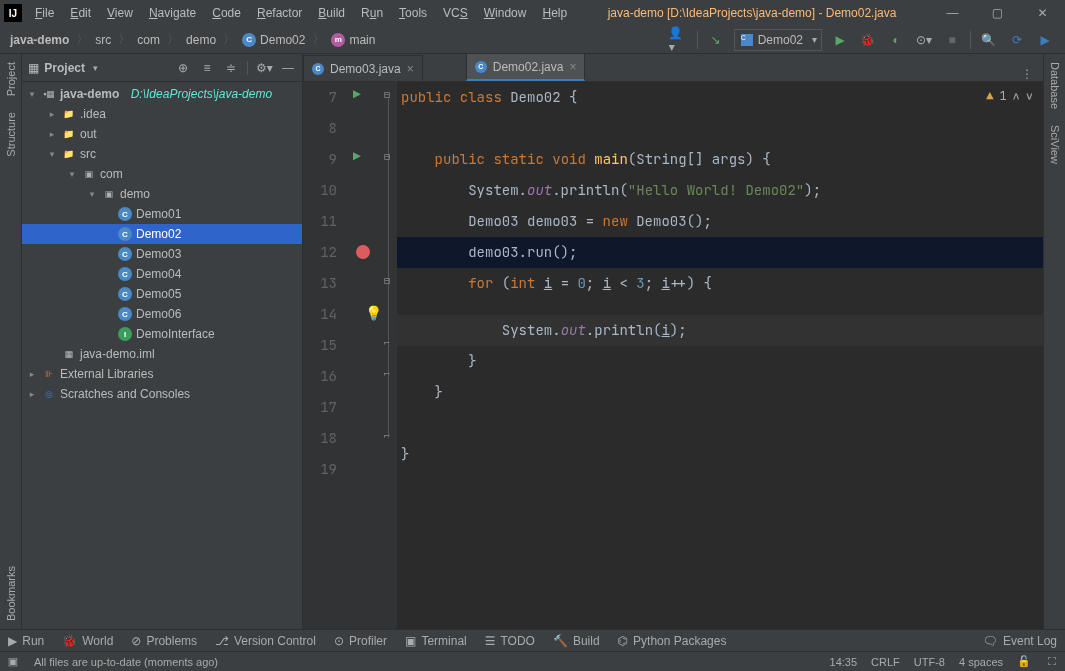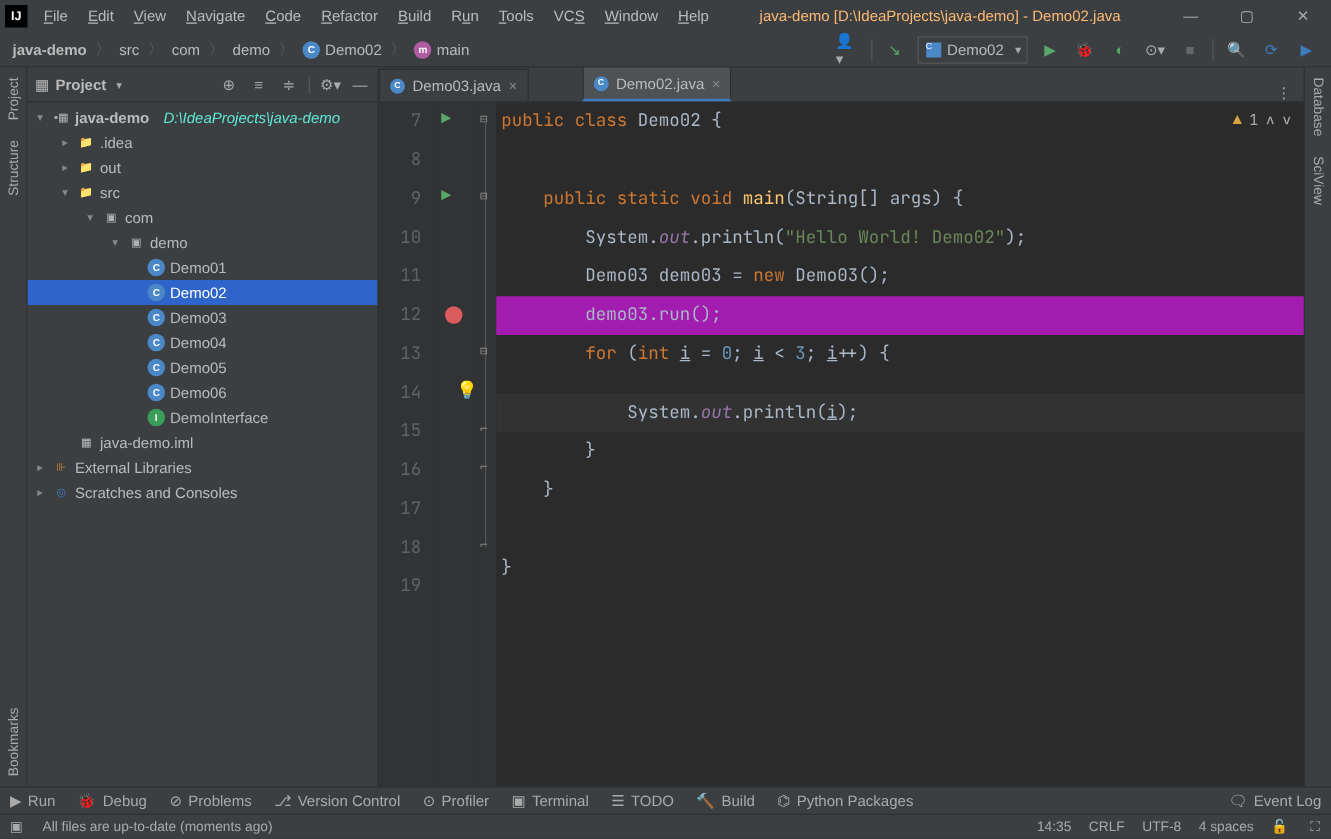--- a/index.html
+++ b/index.html
@@ -92,21 +92,21 @@
   .marker-col { width:34px; background:#313335; position:relative;}
   .gline {height:31px; line-height:31px;}
   .run-triangle{ position:absolute; left:6px; color:#59a869; font-size:13px;}
   .breakpoint{ position:absolute; left:9px; width:14px;height:14px;border-radius:7px;background:#db5c5c;}
   .bulb{ position:absolute; color:#f0a732; font-size:14px; left:18px;}
   .fold-col { width:16px; background:#313335; position:relative;}
   .fold-line{position:absolute;left:7px;width:1px;background:#555;}
   .fold-mark{position:absolute;left:3px;color:#888;font-size:10px;}
   .code-col { flex:1; background:#2b2b2b; position:relative;}
   .cline { height:31px; line-height:31px; white-space:pre; padding-left:4px;}
-  .cline.bp{ background:#a21caf;}
+  .cline.bp{ background:#0f172a;}
   .cline.cur{ background:#323232;margin-top:16px;}
   .kw{color:#cc7832;} .str{color:#6a8759;} .num{color:#6897bb;} .field{color:#9876aa;font-style:italic;}
   .fn{color:#ffc66d;} .txt{color:#a9b7c6;}
   .ul{text-decoration:underline;}
   .insp { position:absolute; top:6px; right:10px; display:flex; align-items:center; gap:6px; color:#aaa; font-size:12px;}
   .insp .warn{color:#d9a343;}
   
   .tools-row {
     position:absolute; bottom:20px; left:0; right:0; height:22px;
     background:#3c3f41; border-top:1px solid #2d2f30;
@@ -373,21 +373,21 @@
   </div>
 </div>
 
 <div class="tools-row">
   <div class="tool">
       <span>▶</span>
       <span>Run</span>
     </div>
   <div class="tool">
       <span>🐞</span>
-      <span>Debug</span>
+      <span>World</span>
     </div>
   <div class="tool">
       <span>⊘</span>
       <span>Problems</span>
     </div>
   <div class="tool">
       <span>⎇</span>
       <span>Version Control</span>
     </div>
   <div class="tool">

